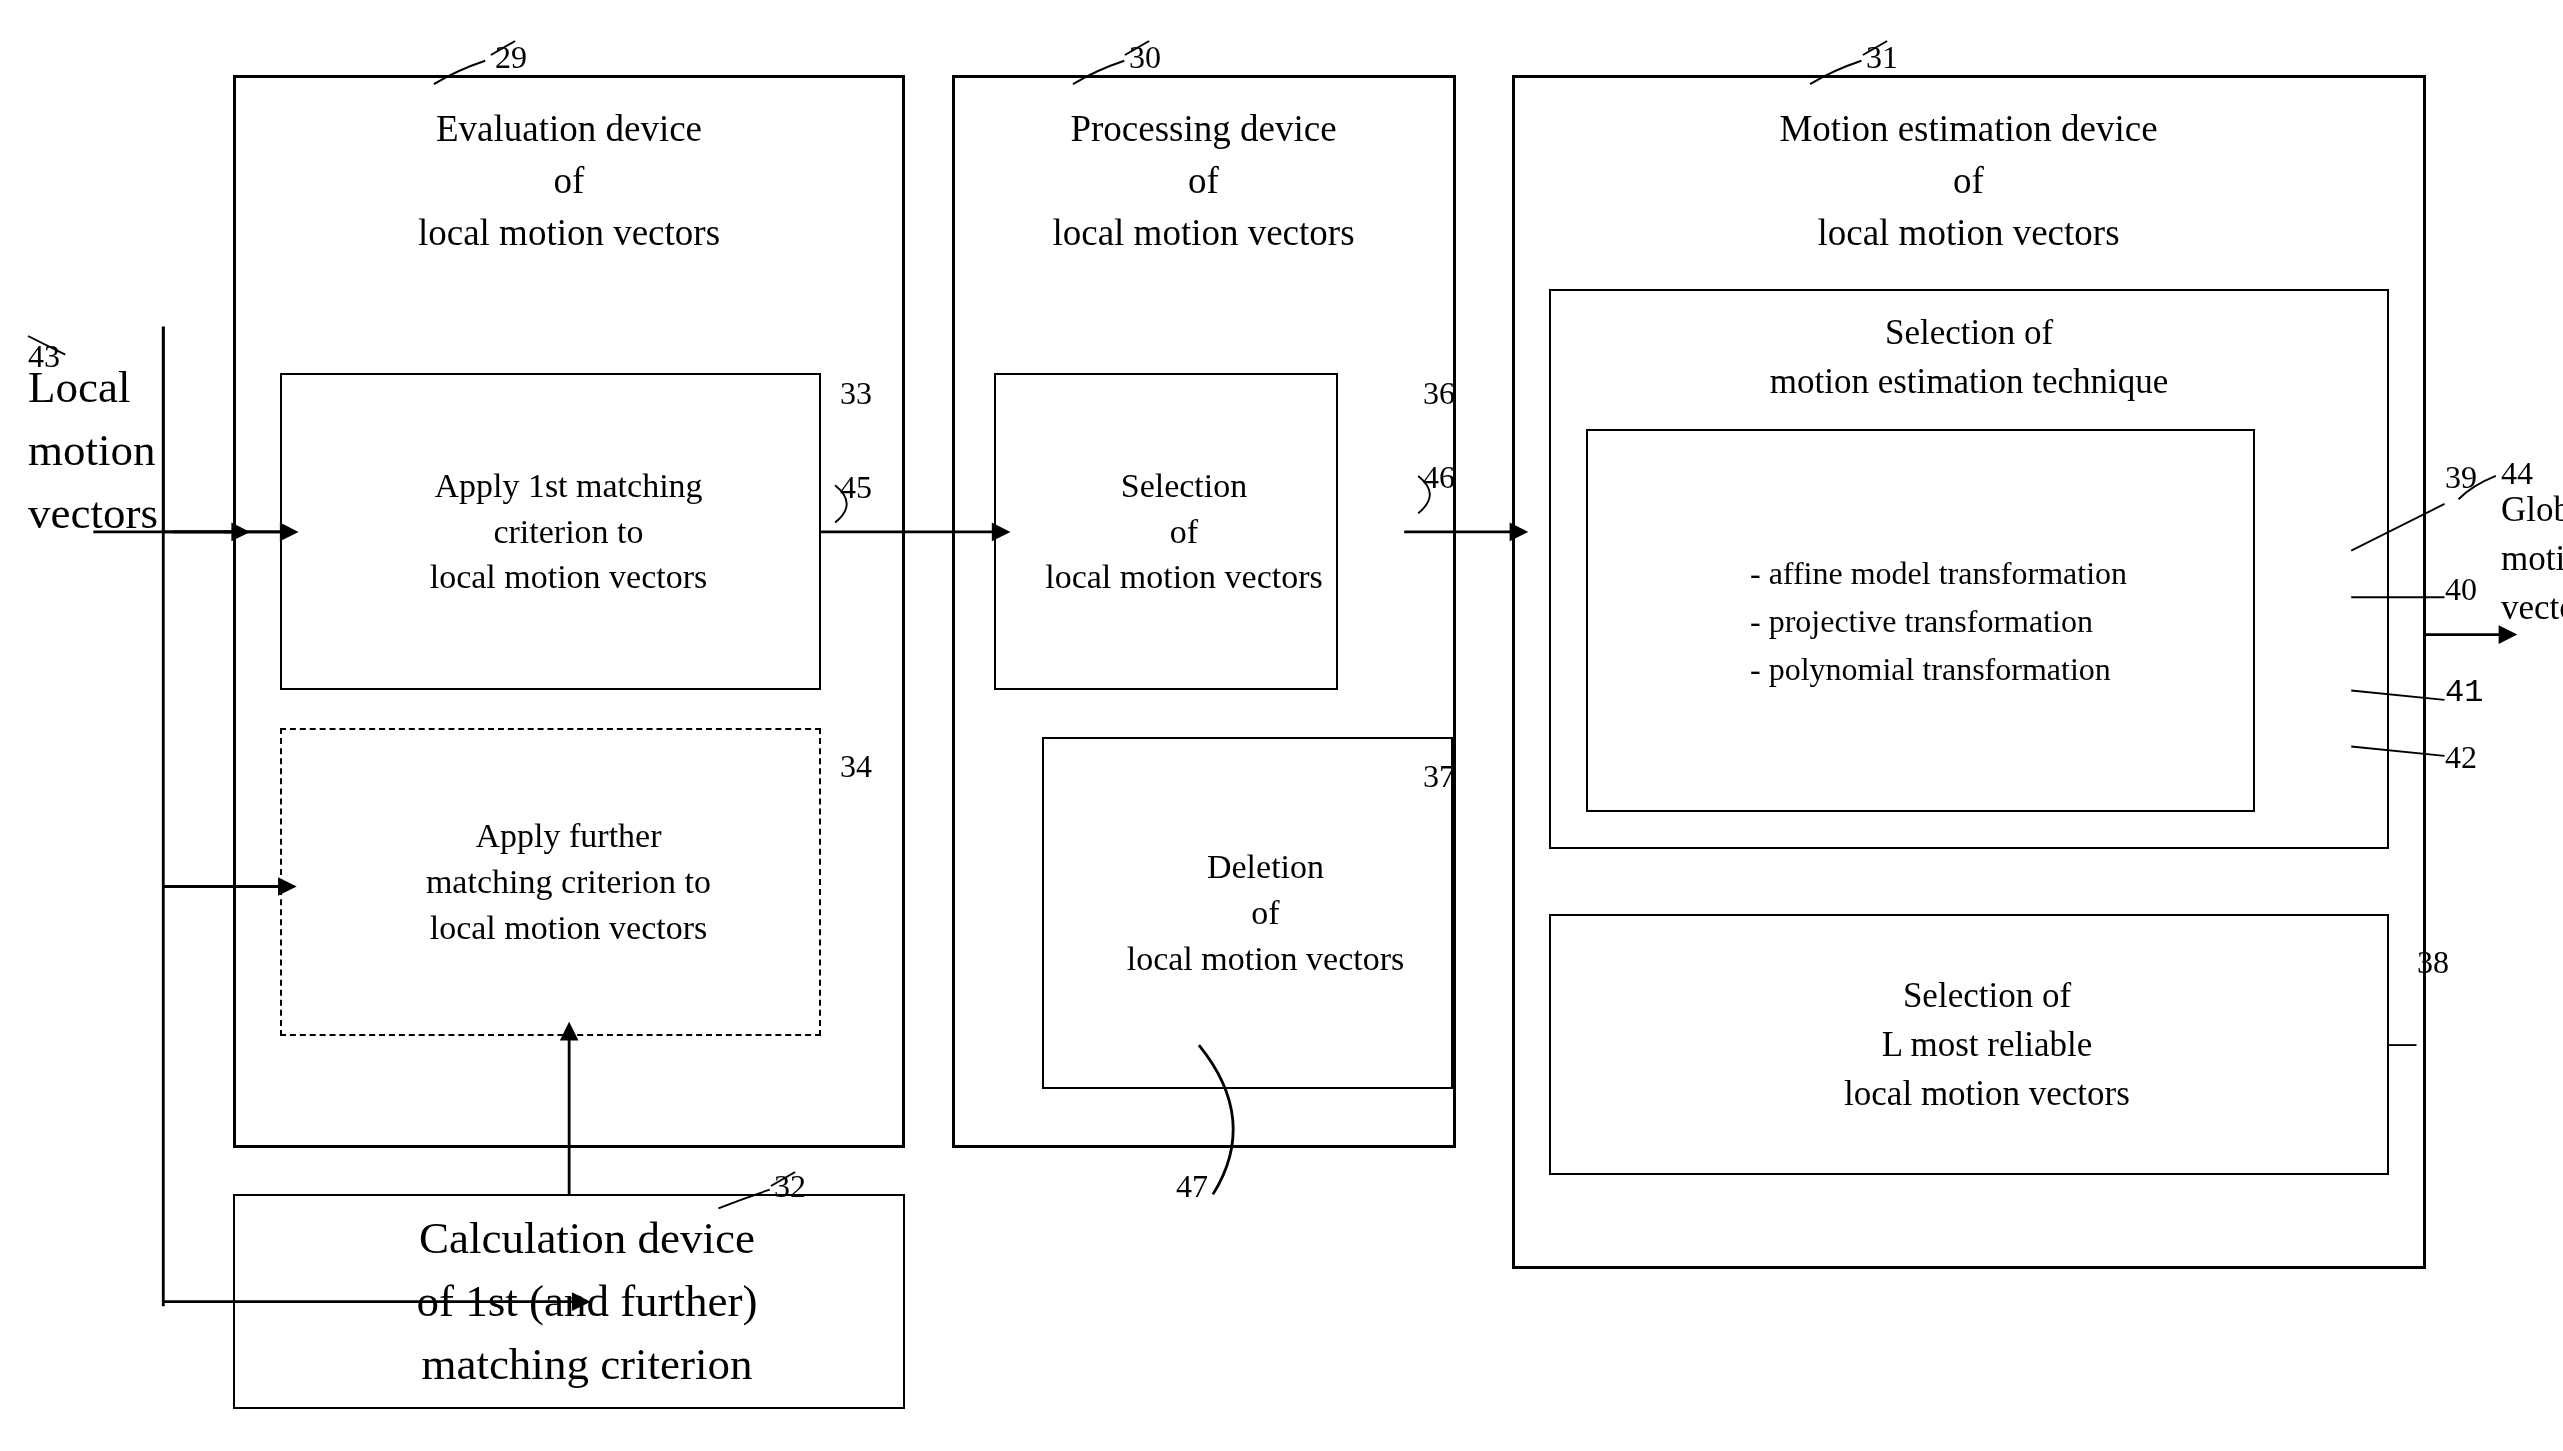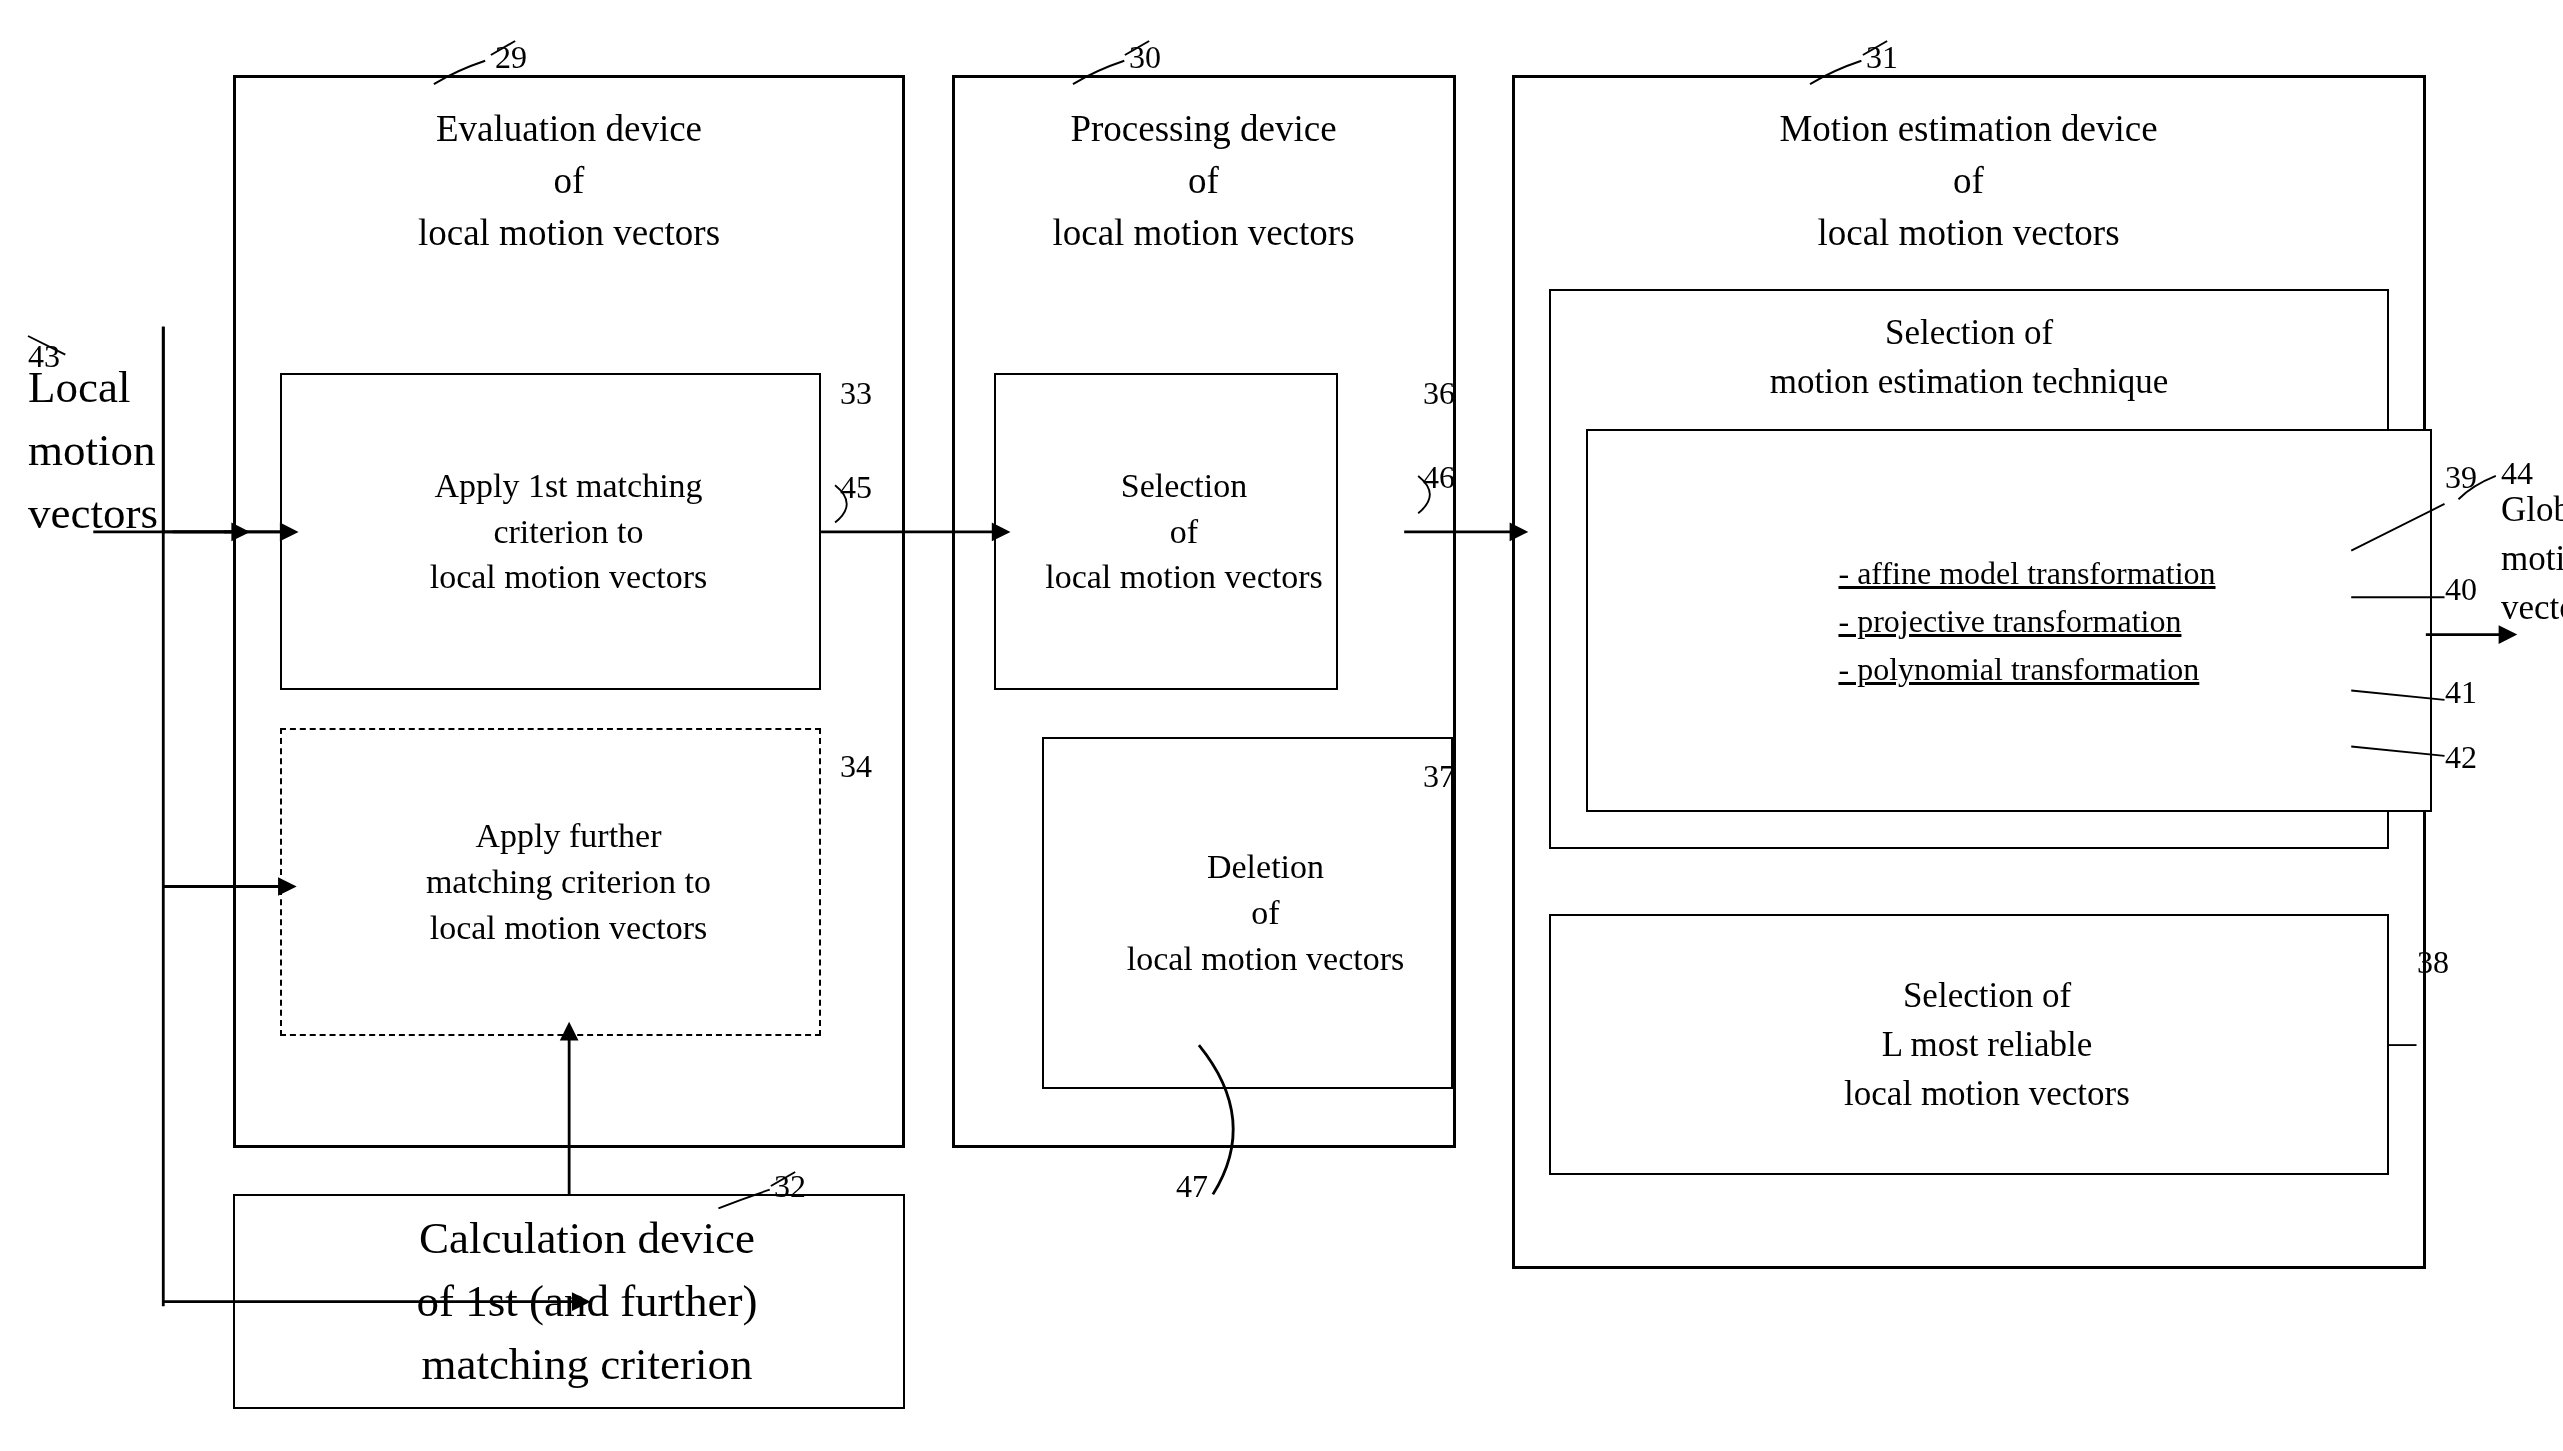--- a/index.html
+++ b/index.html
@@ -100,21 +100,21 @@
   <div class="box" style="left:1042px; top:737px; width:411px; height:352px;">
     <span style="white-space:pre-line;">Deletion
 of
 local motion vectors</span>
   </div>
 
   <div class="box" style="left:1549px; top:289px; width:840px; height:560px;">
   </div>
   <div class="label label-center" style="left:1568px; top:308px; width:802px; font-size:35px; line-height:1.4;">Selection of<br>motion estimation technique</div>
 
-  <div class="box" style="left:1586px; top:429px; width:846px; height:383px;text-decoration:underline;">
+  <div class="box" style="left:1586px; top:429px; width:669px; height:383px;">
     <span style="white-space:pre-line; text-align:left; font-size:32px; line-height:1.5;">- affine model transformation
 - projective transformation
 - polynomial transformation</span>
   </div>
 
   <div class="box" style="left:1549px; top:914px; width:840px; height:261px;">
     <span style="white-space:pre-line; font-size:35px; line-height:1.4;">Selection of
 L most reliable
 local motion vectors</span>
   </div>
@@ -142,21 +142,21 @@
   <div class="label" style="left:1423px; top:373px; font-size:32px;">36</div>
 
   <div class="label" style="left:1423px; top:756px; font-size:32px;">37</div>
 
   <div class="label" style="left:2417px; top:942px; font-size:32px;">38</div>
 
   <div class="label" style="left:2445px; top:457px; font-size:32px;font-family:Liberation Serif, serif;">39</div>
 
   <div class="label" style="left:2445px; top:569px; font-size:32px;">40</div>
 
-  <div class="label" style="left:2445px; top:672px; font-size:32px;">41</div>
+  <div class="label" style="left:2445px; top:672px; font-size:32px;font-family:Liberation Mono, monospace;">41</div>
 
   <div class="label" style="left:2445px; top:737px; font-size:32px;">42</div>
 
   <div class="label" style="left:774px; top:1166px; font-size:32px;">32</div>
   <div style="position:absolute; left:769px; top:1178px; width:28px; height:1.9px; background:#000; transform:rotate(-30deg);"></div>
 
   <div class="label" style="left:840px; top:467px; font-size:32px;">45</div>
 
   <div class="label" style="left:1423px; top:457px; font-size:32px;">46</div>
 

